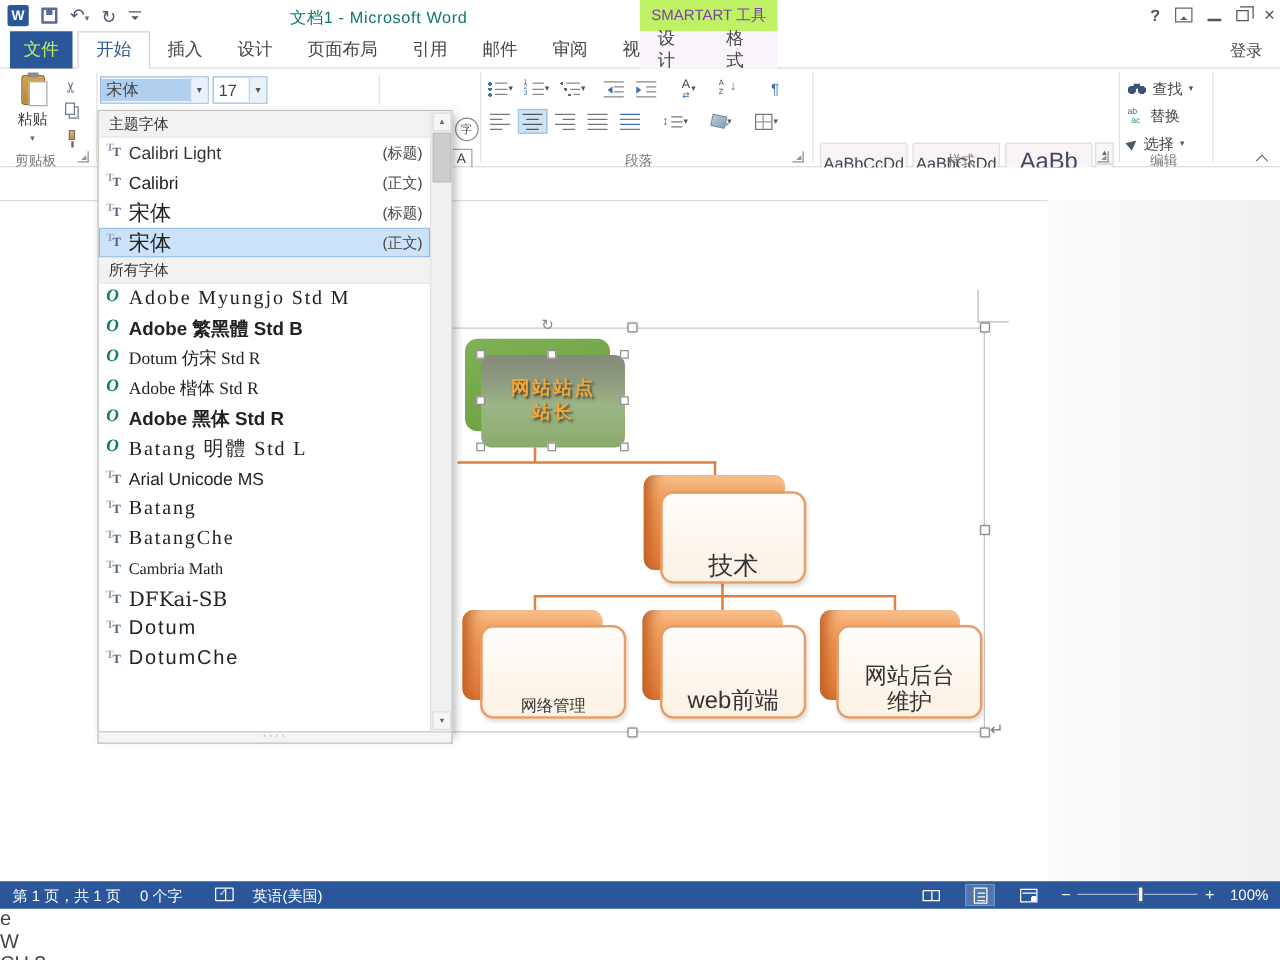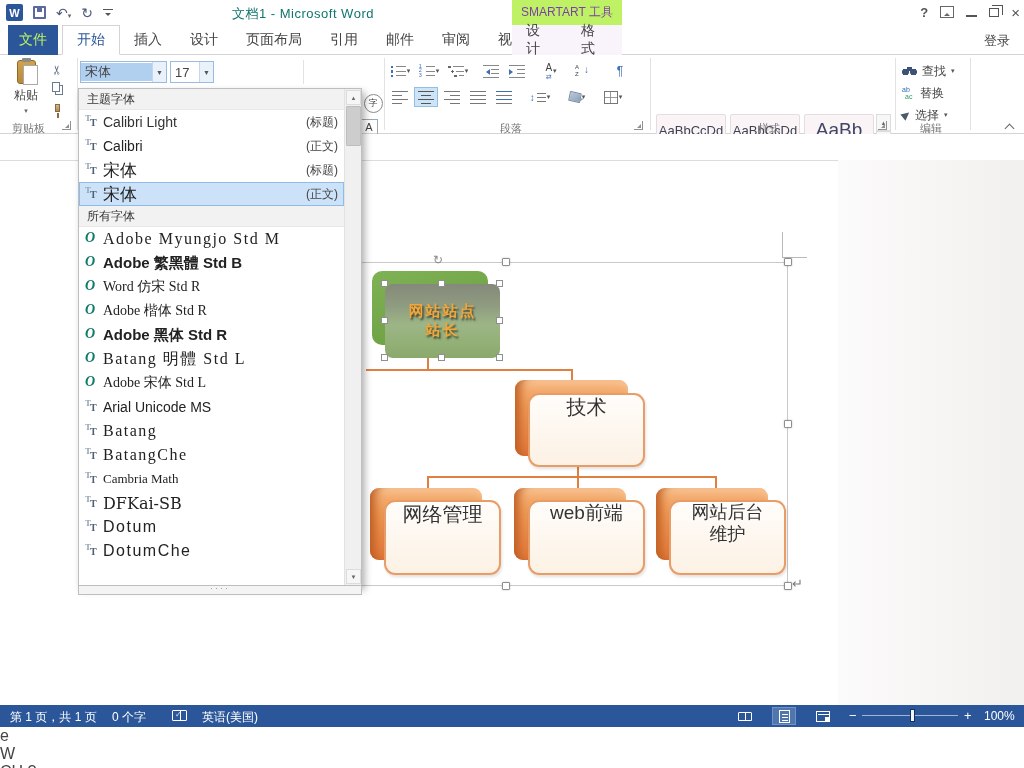--- a/index.html
+++ b/index.html
@@ -139,21 +139,21 @@
   .crop-h{position:absolute;left:782px;top:123px;width:25px;height:1px;background:#b9b9b9}
   .canvasfrm{position:absolute;left:352px;top:128px;width:436px;height:324px;border:1px solid #c9c9c9}
   .h{position:absolute;width:7px;height:7px;background:#fff;border:1px solid #8f8f8f;z-index:5}
   .hc{width:8px;height:8px;border-radius:1px;box-shadow:0 0 2px rgba(0,0,0,.25)}
   .cn{position:absolute;background:#e08040;z-index:1}
   .gback{position:absolute;left:372px;top:137px;width:116px;height:74px;border-radius:10px;background:linear-gradient(160deg,#7fb254,#699c3e)}
   .gfront{position:absolute;left:385px;top:150px;width:115px;height:74px;border-radius:8px;background:linear-gradient(180deg,#85897b 0%,#8f9c80 30%,#9cb586 55%,#93b077 80%,#8aa96c 100%);display:flex;flex-direction:column;align-items:center;justify-content:center;line-height:1.25;z-index:2}
   .gfront span{color:#f2a63a;font-weight:bold;font-size:15px;letter-spacing:2px;text-shadow:1.5px 2px 2px rgba(40,45,30,.8)}
   .rotate{position:absolute;left:433px;top:119px;font-size:12px;color:#8a8a8a;z-index:5}
   .flap{position:absolute;border-radius:9px;background:linear-gradient(180deg,#f6b57c 0%,#ef9a57 35%,#e2773a 100%);box-shadow:inset 12px 0 10px -7px #bf5e22,inset 0 8px 8px -5px #f9c99c;z-index:2}
-  .panel{position:absolute;border-radius:11px;background:linear-gradient(180deg,#fffdfa,#fcf1e4);border:2px solid #e89d66;display:flex;flex-direction:column;align-items:center;justify-content:flex-start;color:#333;box-shadow:1px 2px 3px rgba(0,0,0,.12);z-index:3;line-height:1.2}
+  .panel{position:absolute;border-radius:11px;background:linear-gradient(180deg,#fffdfa,#fcf1e4);border:2px solid #e89d66;display:flex;flex-direction:column;align-items:center;justify-content:flex-end;color:#333;box-shadow:1px 2px 3px rgba(0,0,0,.12);z-index:3;line-height:1.2}
   .pilcrow{position:absolute;left:792px;top:442px;font-size:13px;color:#7a7a7a}
   
   .dd{position:absolute;left:78px;top:88px;width:284px;height:498px;background:#fff;border:1px solid #bebebe;box-shadow:3px 4px 7px rgba(0,0,0,.3);z-index:60}
   .dd-grip{position:absolute;left:78px;top:586px;width:284px;height:9px;background:#f4f4f4;border:1px solid #bebebe;border-top:none;z-index:60;display:flex;align-items:center;justify-content:center}
   .dd-grip span{letter-spacing:2px;font-size:9px;line-height:3px;color:#999;margin-top:-4px}
   .dd-list{position:absolute;left:0;top:0;right:17px;bottom:0;overflow:hidden}
   .dd-head{height:21px;background:#f2f2f2;border-bottom:1px solid #e8e8e8;display:flex;align-items:center;padding-left:8px;font-size:12px;color:#333}
   .dd-item{height:24px;display:flex;align-items:center;padding:0 6px 0 4px;font-size:14px;color:#222}
   .dd-item.sel{background:#cbe2f8;box-shadow:inset 0 0 0 1px #8fbbe6}
   .ic{width:20px;height:18px;position:relative;flex:none}
@@ -514,21 +514,21 @@
     <div class="h" style="left:381px;top:220px"></div>
     <div class="h" style="left:438px;top:220px"></div>
     <div class="h" style="left:496px;top:220px"></div>
 
     <div class="flap" style="left:515px;top:246px;width:113px;height:76px"></div>
     <div class="panel" style="left:528px;top:259px;width:117px;height:74px;font-size:20px">
         <span>技术</span>
       </div>
 
     <div class="flap" style="left:370px;top:354px;width:112px;height:72px"></div>
-    <div class="panel" style="left:384px;top:366px;width:117px;height:75px;font-size:20px">
+    <div class="panel" style="left:384px;top:366px;width:117px;height:75px;font-size:13px">
         <span>网络管理</span>
       </div>
     <div class="flap" style="left:514px;top:354px;width:112px;height:72px"></div>
     <div class="panel" style="left:528px;top:366px;width:117px;height:75px;font-size:19px">
         <span>web前端</span>
       </div>
     <div class="flap" style="left:656px;top:354px;width:112px;height:72px"></div>
     <div class="panel" style="left:669px;top:366px;width:117px;height:75px;font-size:18px">
       <span>网站后台</span>
       <span>维护</span>
@@ -575,42 +575,38 @@
             <span class="fname">Adobe Myungjo Std M</span>
           </div>
 
           <div class="dd-item ff-sans ff-bold">
             <span class="ic ic-o"></span>
             <span class="fname">Adobe 繁黑體 Std B</span>
           </div>
 
           <div class="dd-item ff-serif">
             <span class="ic ic-o"></span>
-            <span class="fname">Word 仿宋 Std R</span>
+            <span class="fname">Dotum 仿宋 Std R</span>
           </div>
 
           <div class="dd-item ff-serif">
             <span class="ic ic-o"></span>
             <span class="fname">Adobe 楷体 Std R</span>
           </div>
 
           <div class="dd-item ff-sans ff-bold">
             <span class="ic ic-o"></span>
             <span class="fname">Adobe 黑体 Std R</span>
           </div>
 
           <div class="dd-item ff-serif ff-wide">
             <span class="ic ic-o"></span>
             <span class="fname">Batang 明體 Std L</span>
           </div>
 
-          <div class="dd-item ff-serif">
-            <span class="ic ic-o"></span>
-            <span class="fname">Adobe 宋体 Std L</span>
-          </div>
 
           <div class="dd-item ff-sans">
             <span class="ic ic-tt"></span>
             <span class="fname">Arial Unicode MS</span>
           </div>
 
           <div class="dd-item ff-serif ff-wide">
             <span class="ic ic-tt"></span>
             <span class="fname">Batang</span>
           </div>

